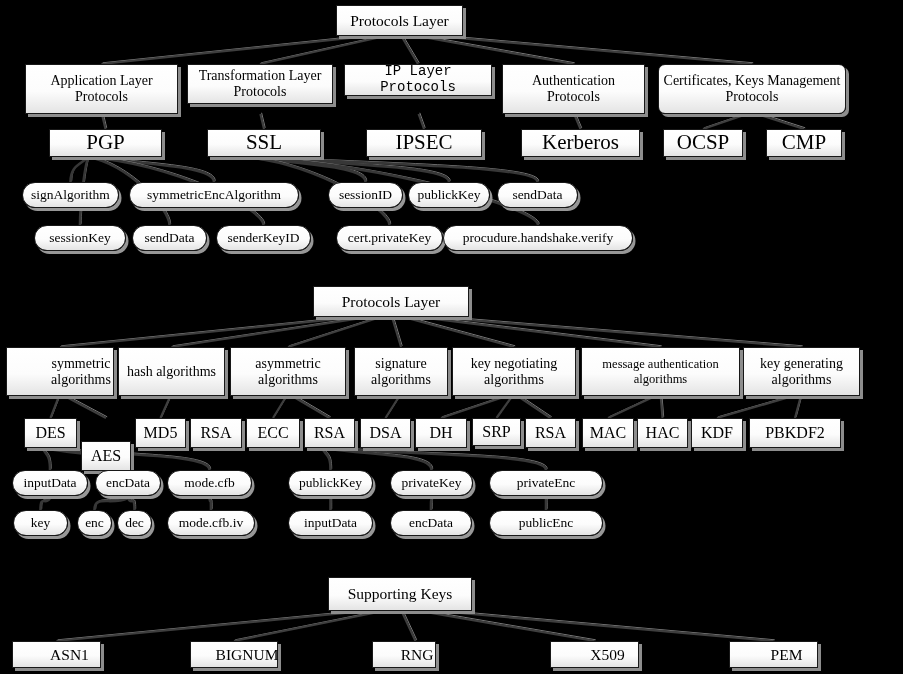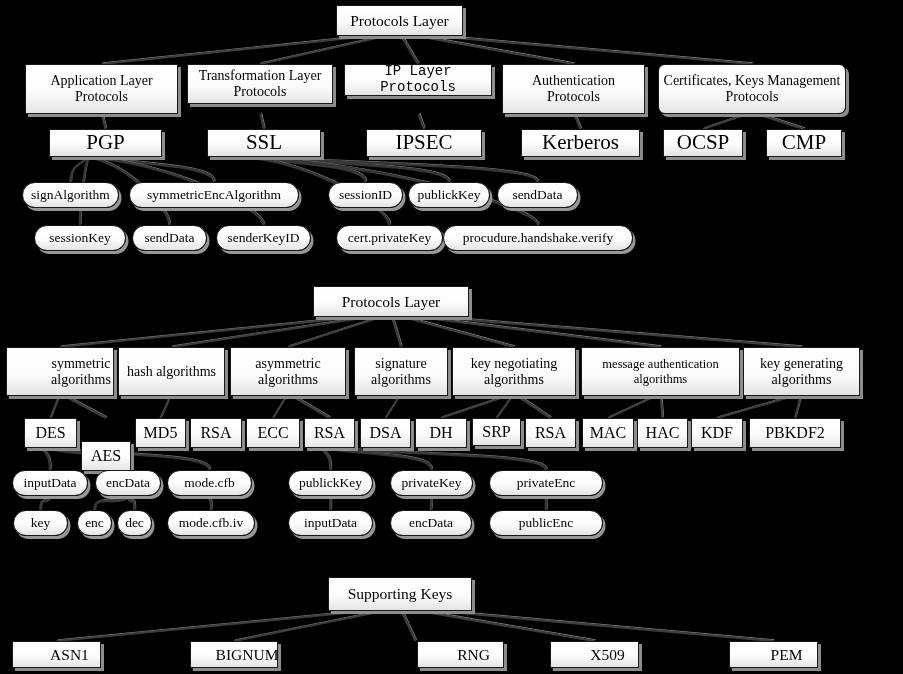--- a/index.html
+++ b/index.html
@@ -328,17 +328,17 @@
       <div class="node pill" style="left: 13px; top: 510px; width: 55px; height: 26px;">key</div>
       <div class="node pill" style="left: 77px; top: 510px; width: 35px; height: 26px;">enc</div>
       <div class="node pill" style="left: 117px; top: 510px; width: 35px; height: 26px;">dec</div>
       <div class="node pill" style="left: 167px; top: 510px; width: 88px; height: 26px;">mode.cfb.iv</div>
       <div class="node pill" style="left: 288px; top: 510px; width: 85px; height: 26px;">inputData</div>
       <div class="node pill" style="left: 390px; top: 510px; width: 82px; height: 26px;">encData</div>
       <div class="node pill" style="left: 489px; top: 510px; width: 114px; height: 26px;">publicEnc</div>
       <div class="node layer" style="left: 328px; top: 577px; width: 144px; height: 34px;">Supporting Keys</div>
       <div class="node support" style="left: 12px; top: 641px; width: 89px; height: 27px;">ASN1</div>
       <div class="node support" style="left: 190px; top: 641px; width: 88px; height: 27px;">BIGNUM</div>
-      <div class="node support" style="left: 372px; top: 641px; width: 87px; height: 27px; margin-left: 45px;">RNG</div>
+      <div class="node support" style="left: 372px; top: 641px; width: 64px; height: 27px;">RNG</div>
       <div class="node support" style="left: 550px; top: 641px; width: 89px; height: 27px;">X509</div>
       <div class="node support" style="left: 729px; top: 641px; width: 89px; height: 27px;">PEM</div>
     </div>
 </div>
 
 </body></html>

